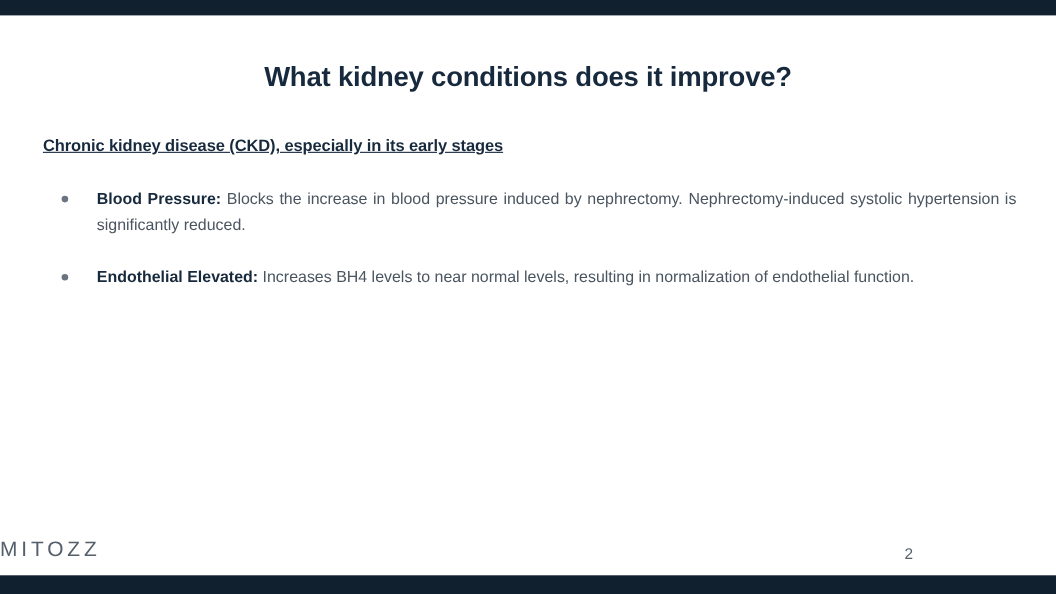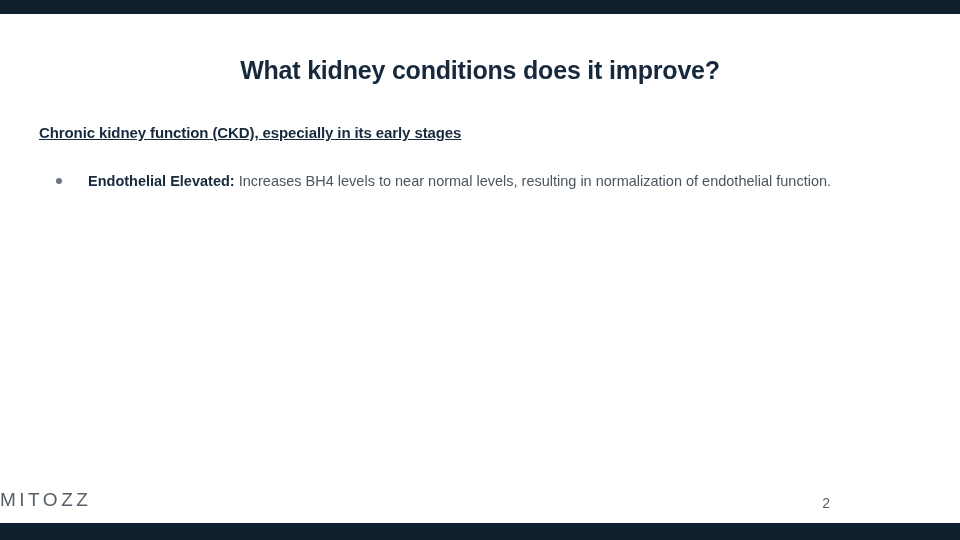--- a/index.html
+++ b/index.html
@@ -118,24 +118,27 @@
 <body>
 
 <div class="slide">
 
   <div class="bar bar-top"></div>
 
   <div class="content">
 
     <div class="title">What kidney conditions does it improve?</div>
 
-    <div class="subtitle">Chronic kidney function (CKD), especially in its early stages</div>
+    <div class="subtitle">Chronic kidney disease (CKD), especially in its early stages</div>
 
     <div class="bullets">
 
+      <div class="bullet">
+        <span class="dot"></span><span class="lead">Blood Pressure:</span><span class="body"> Blocks the increase in blood pressure induced by nephrectomy. Nephrectomy-induced systolic hypertension is significantly reduced.</span>
+      </div>
 
 
       <div class="bullet">
         <span class="dot"></span><span class="lead">Endothelial Elevated:</span><span class="body"> Increases BH4 levels to near normal levels, resulting in normalization of endothelial function.</span>
       </div>
 
     </div>
 
     <div class="footer-logo">MITOZZ</div>
     <div class="page-number">2</div>

